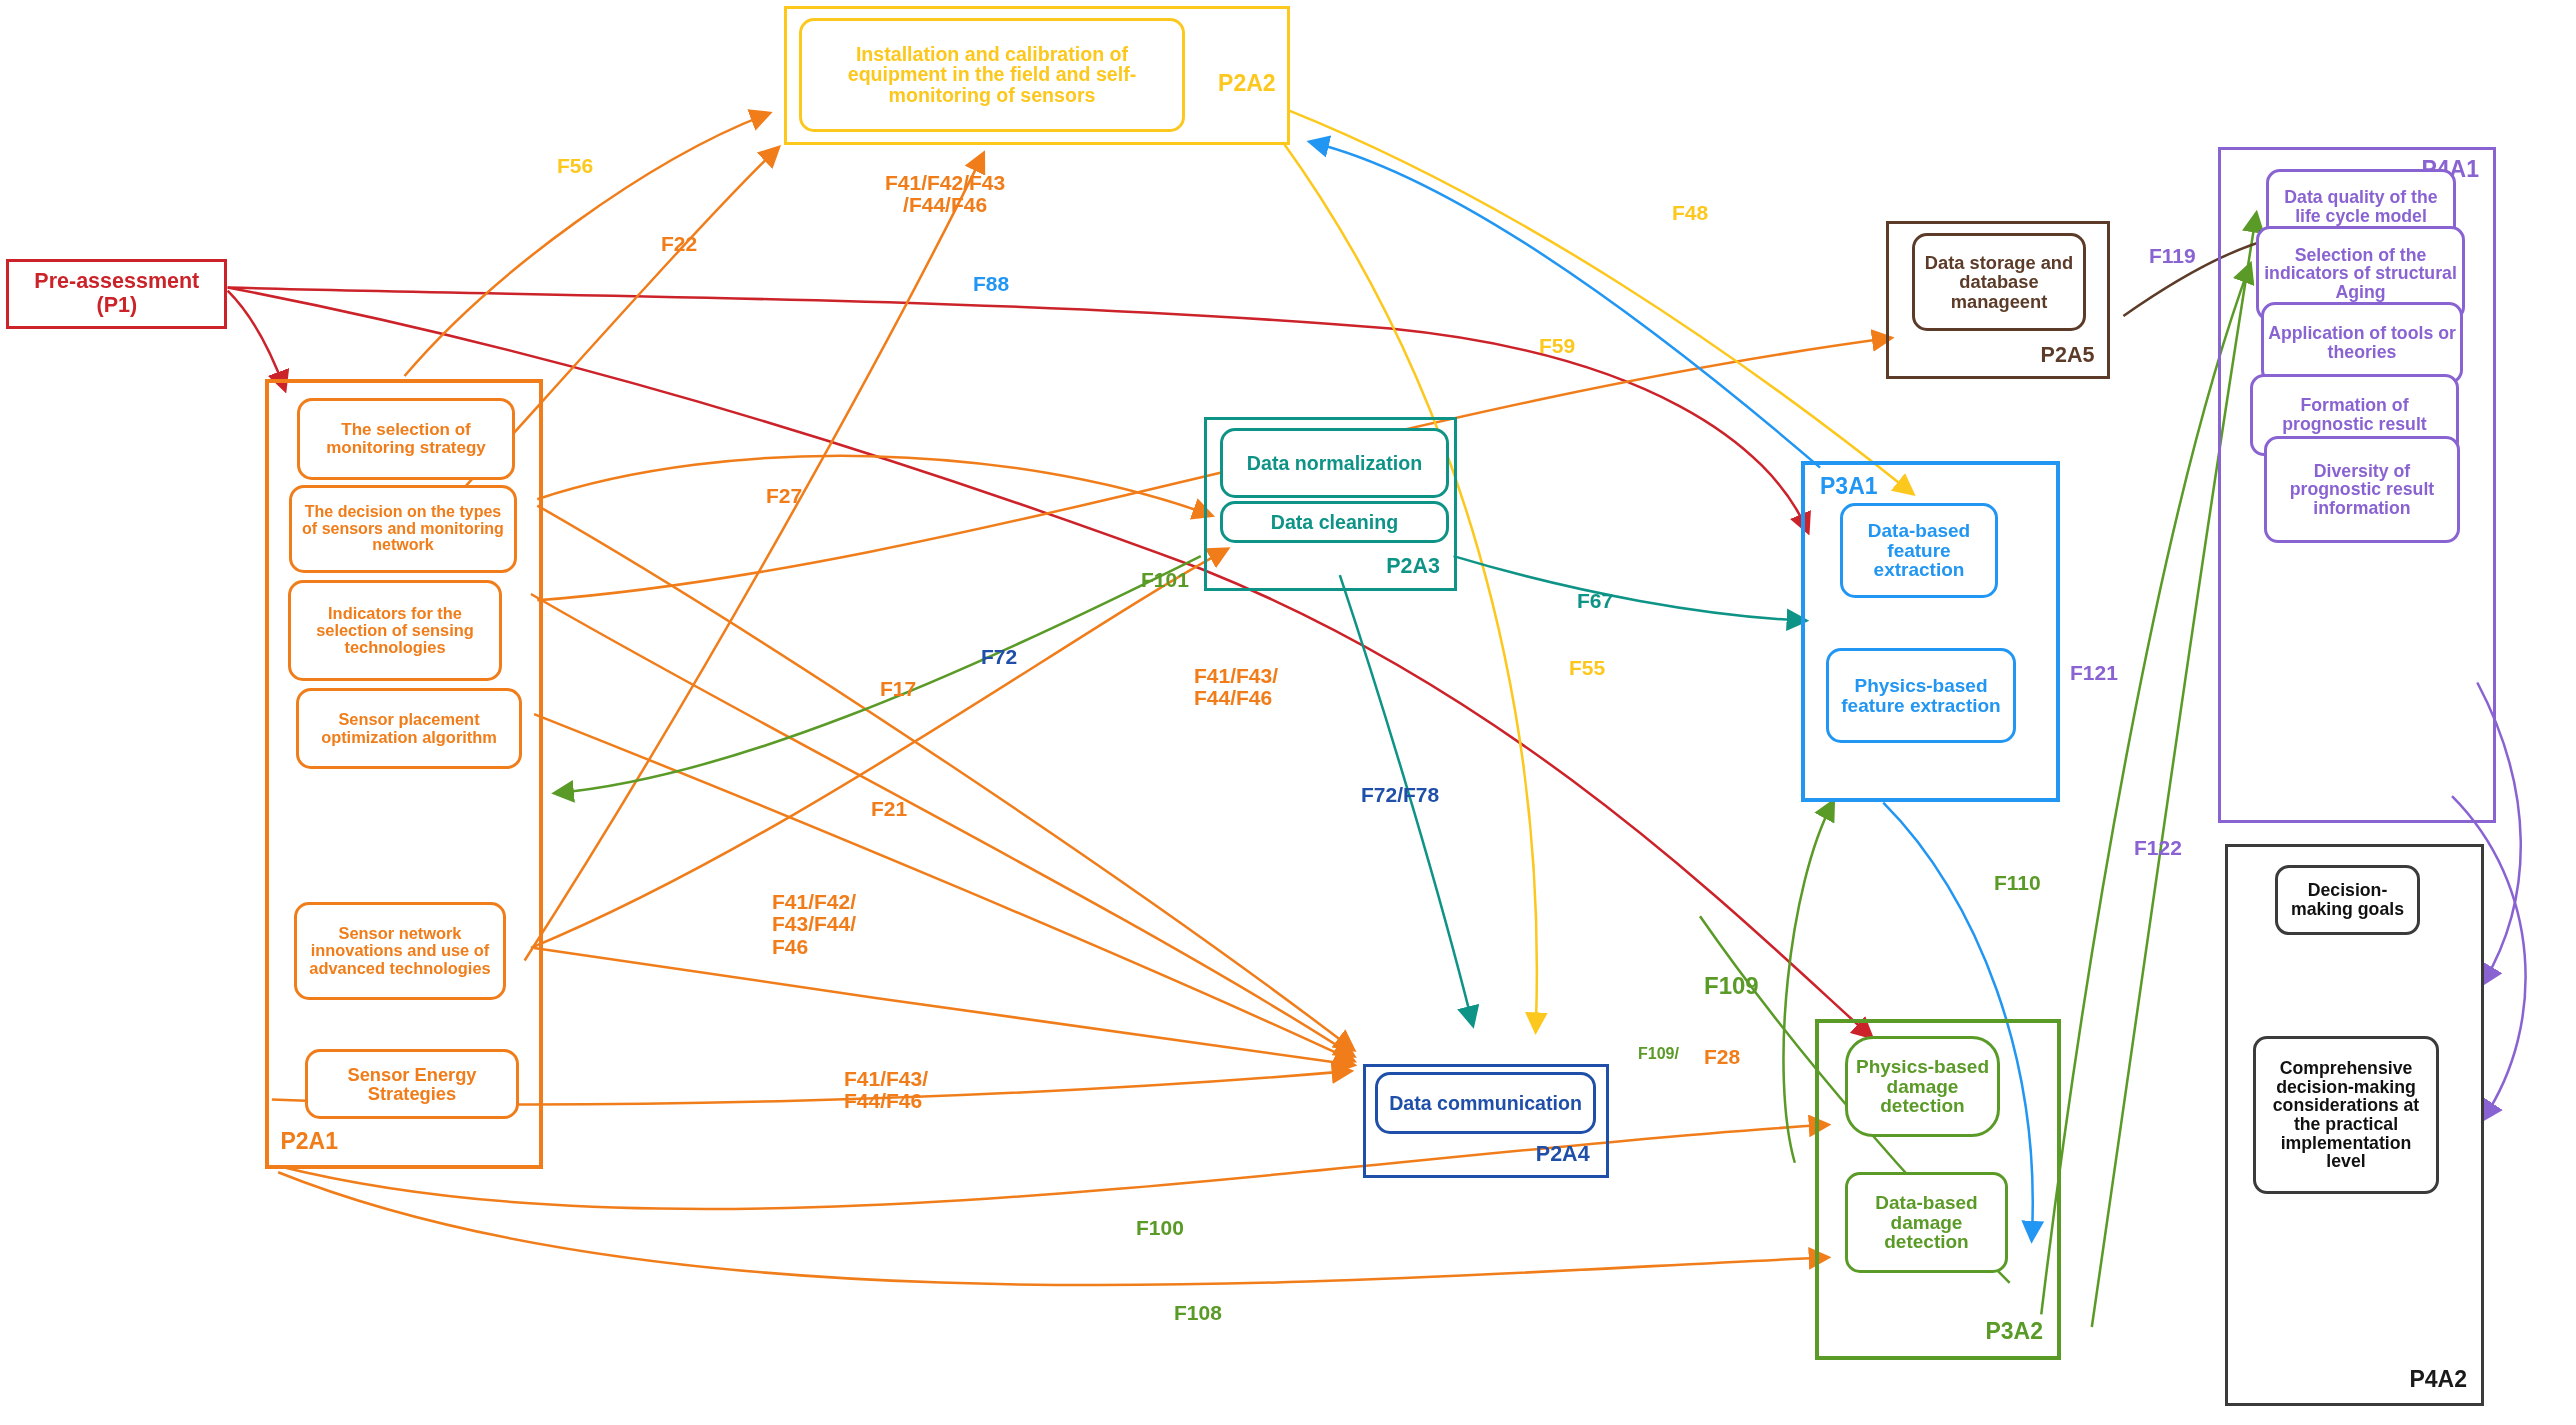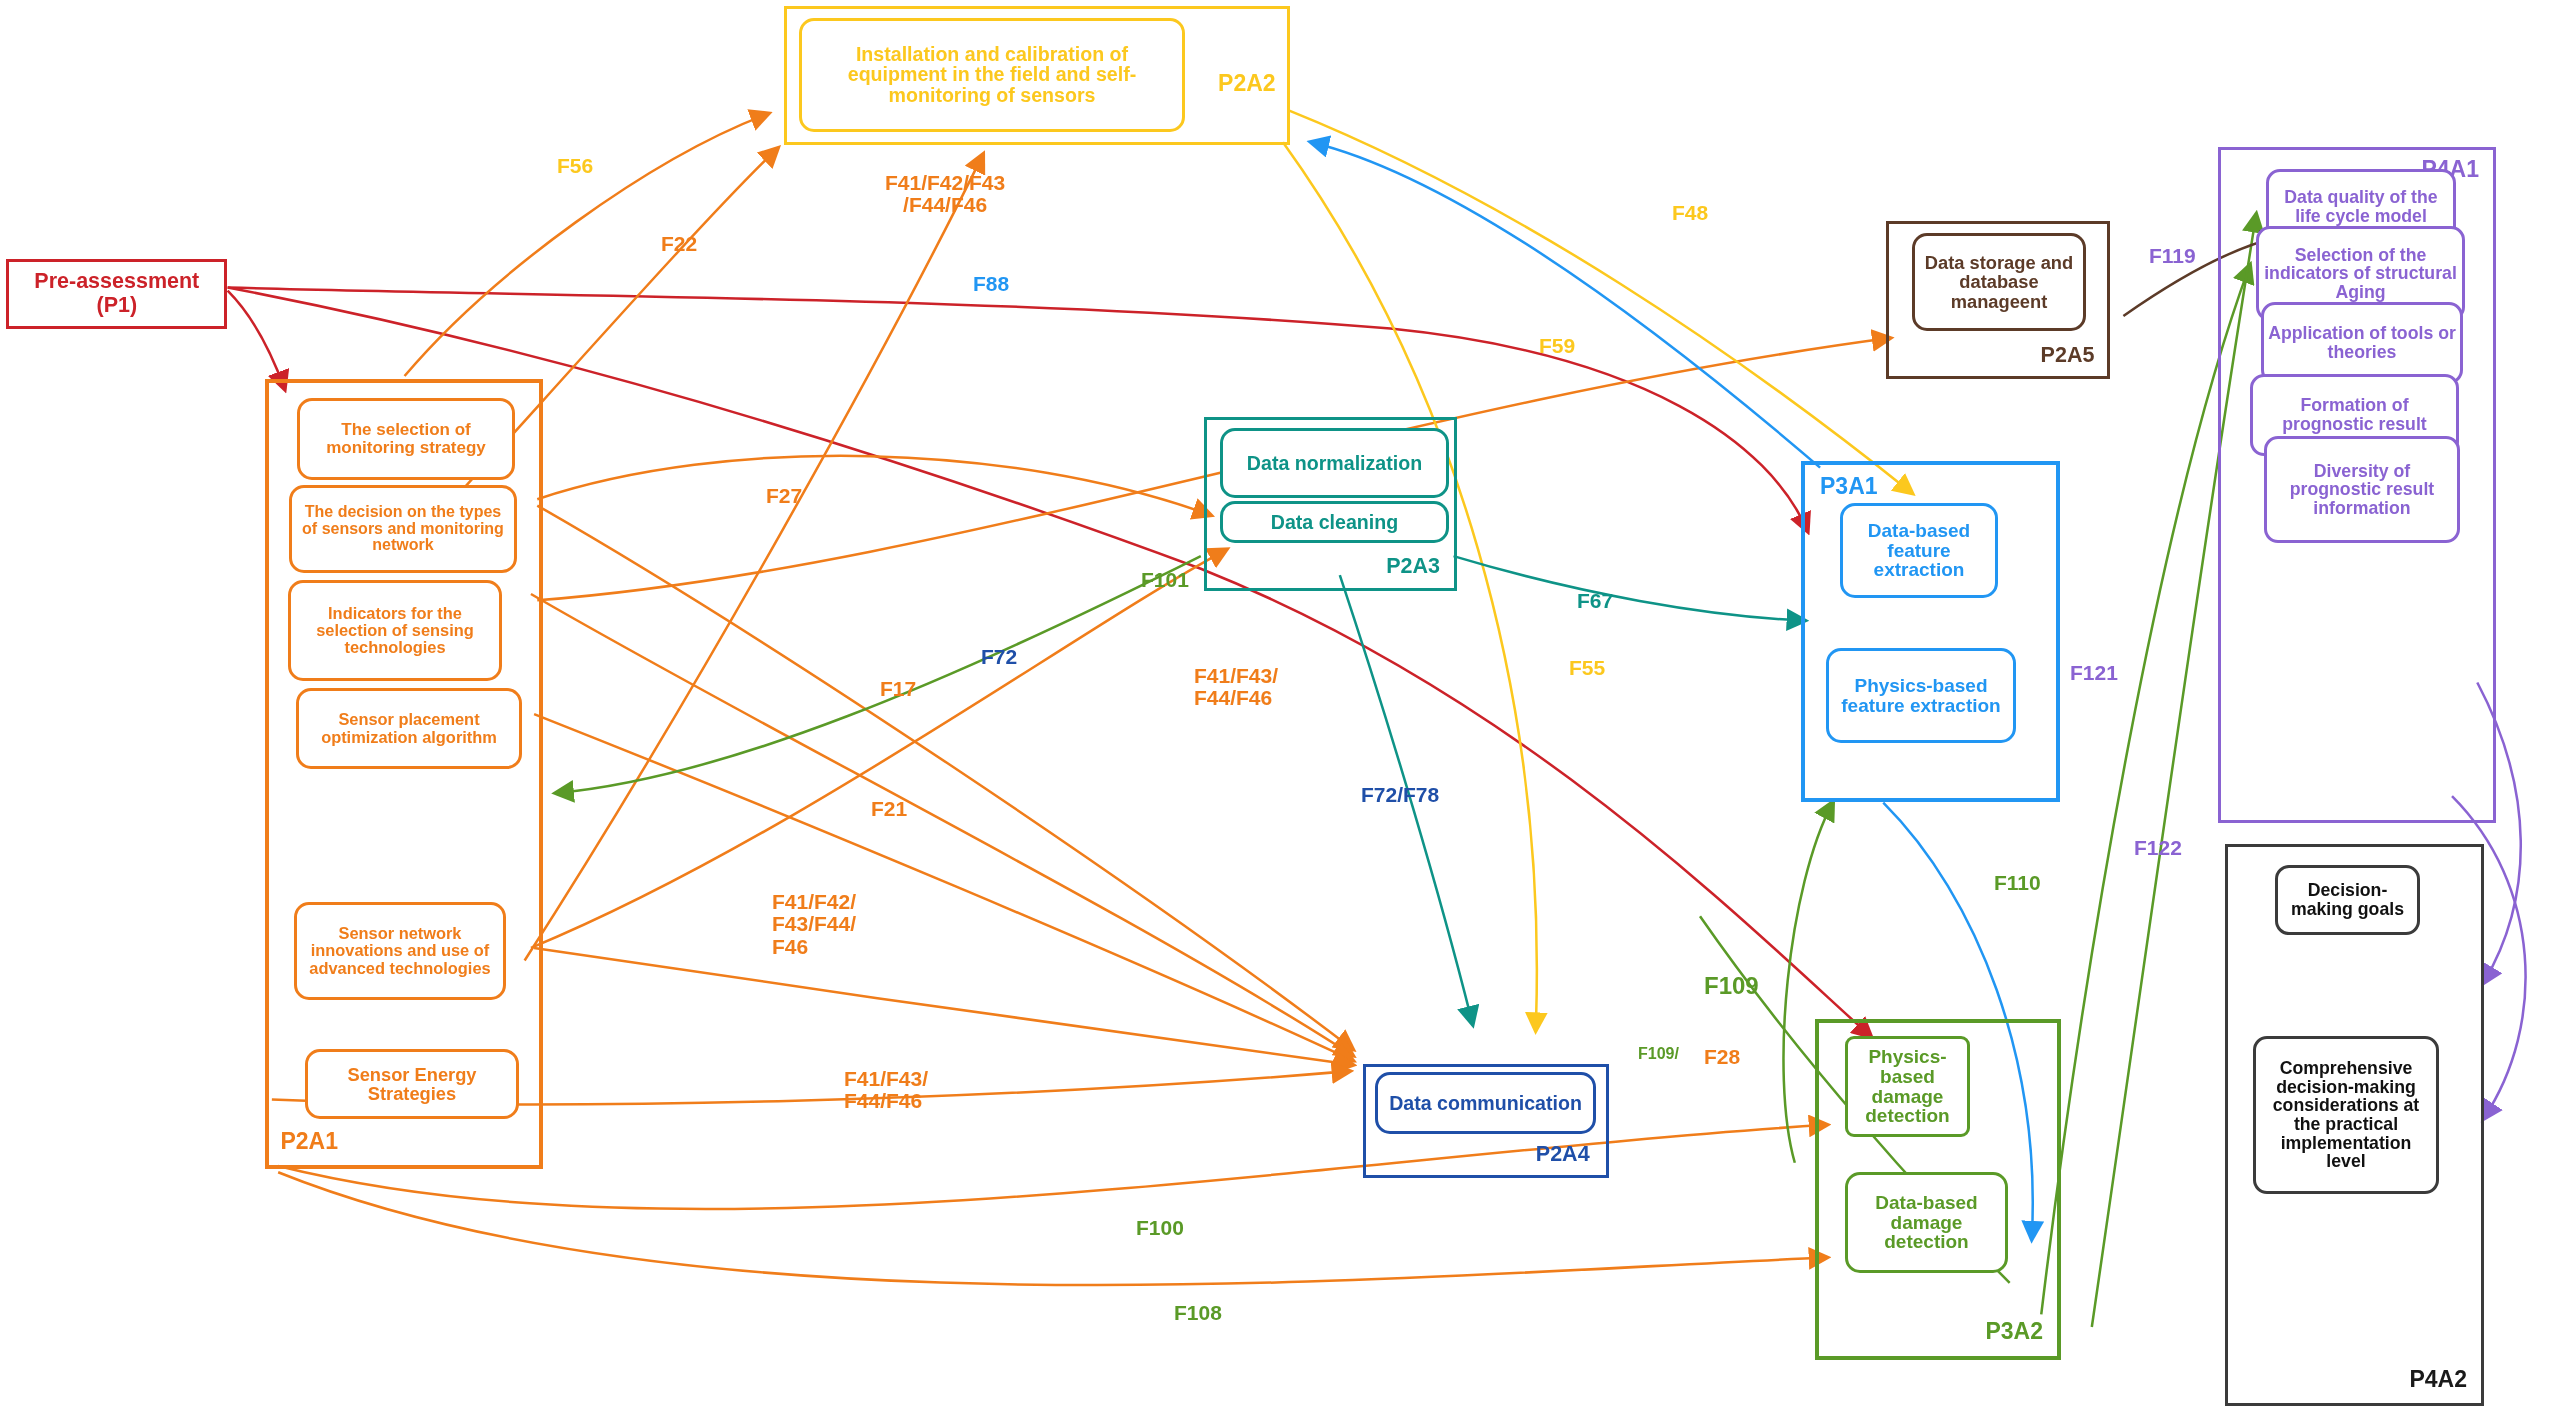--- a/index.html
+++ b/index.html
@@ -180,21 +180,21 @@
   <div class="pill" style="left:1840px;top:503px;width:158px;height:95px;border:3.8px solid #2196f3;border-radius:15px;color:#2196f3;font-size:19px;padding:0 2px;justify-content:flex-end;">
     <span>Data-based feature extraction</span>
     </div>
   <div class="pill" style="left:1826px;top:648px;width:190px;height:95px;border:3.8px solid #2196f3;border-radius:15px;color:#2196f3;font-size:19px;padding:0 3.8px;">
     <span>Physics-based feature extraction</span>
     </div>
 
   <div class="group" style="left:1815px;top:1019px;width:246px;height:341px;border:4.4px solid #5a9a27;">
     <span class="gtag c-green" style="right:14px;bottom:11.4px;font-size:23px;">P3A2</span>
   </div>
-  <div class="pill" style="left:1845px;top:1036px;width:125px;height:101px;border:3.8px solid #5a9a27;border-radius:9px;color:#5a9a27;font-size:19px;padding:0 3.8px;">
+  <div class="pill" style="left:1845px;top:1036px;width:155px;height:101px;border:3.8px solid #5a9a27;border-radius:28px;color:#5a9a27;font-size:19px;padding:0 3.8px;">
     <span>Physics-based damage detection</span>
     </div>
   <div class="pill" style="left:1845px;top:1172px;width:163px;height:101px;border:3.8px solid #5a9a27;border-radius:15px;color:#5a9a27;font-size:19px;padding:0 3.8px;justify-content:flex-end;">
     <span>Data-based damage detection</span>
     </div>
 
   <div class="group" style="left:2218px;top:147px;width:278px;height:676px;border:3.8px solid #8a63d2;">
     <span class="gtag c-purple" style="right:14px;top:6.3px;font-size:23px;">P4A1</span>
   </div>
   <div class="pill" style="left:2266px;top:169px;width:190px;height:75px;border:3.2px solid #8a63d2;border-radius:14px;color:#8a63d2;font-size:17.7px;padding:0 3.8px;">

